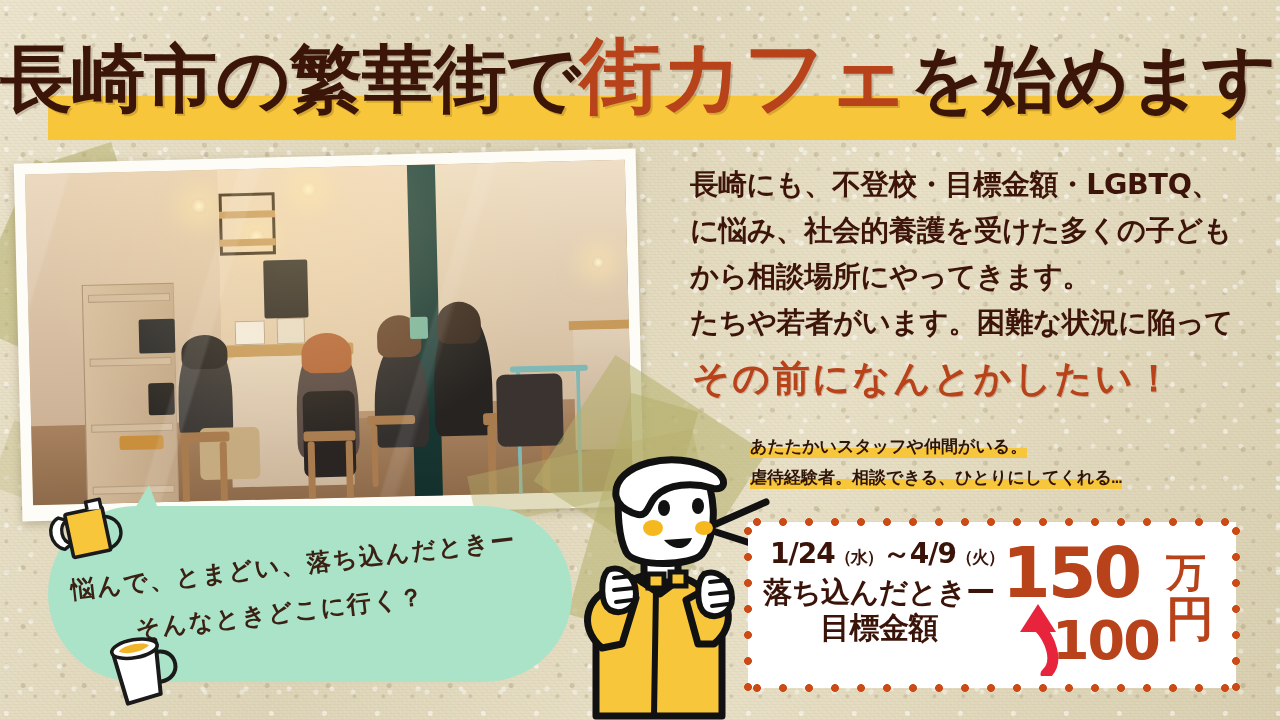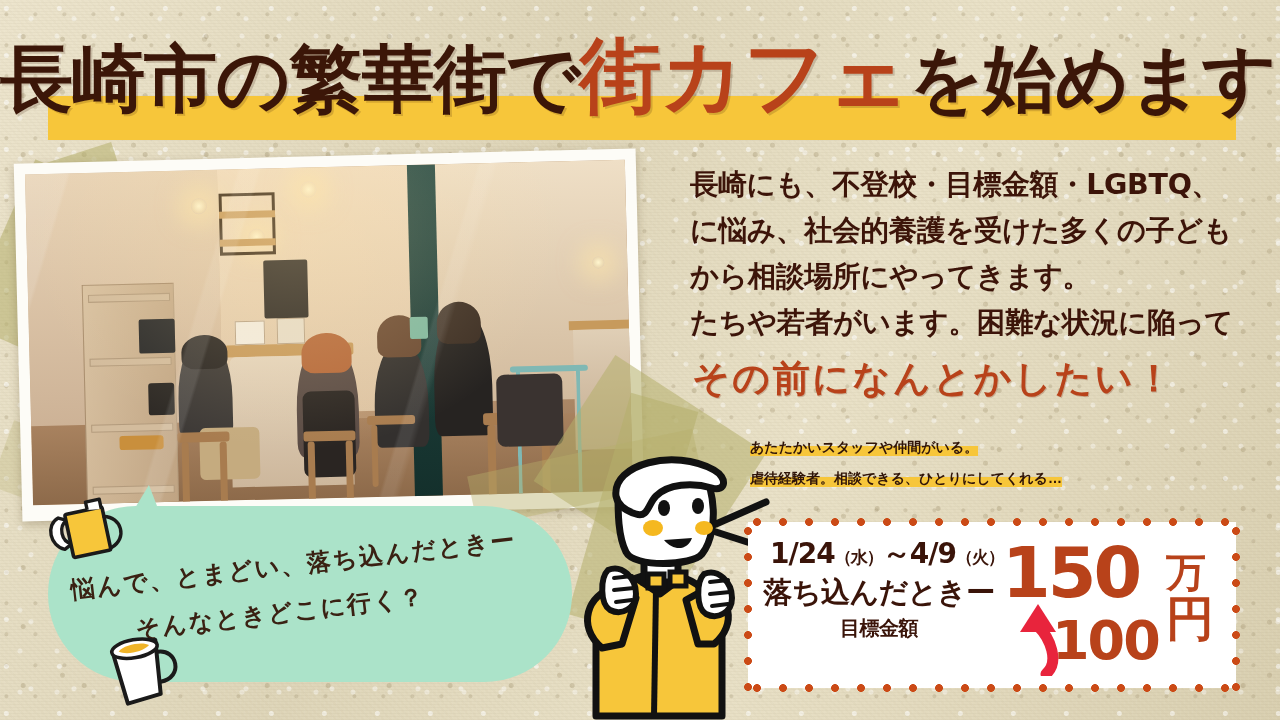--- a/index.html
+++ b/index.html
@@ -104,22 +104,22 @@
   }
   .tagline {
     position: absolute; left: 692px; top: 358px; width: 560px;
     font-family: Liberation Mono, monospace;
     font-weight: bold; font-size: 37px; line-height: 46px;
     color: #b8421a; letter-spacing: 2.5px;
     text-shadow: 1px 1px 0 rgba(120,45,15,.25);
   }
   .sub-lines {
     position: absolute; left: 750px; top: 432px; width: 520px;
-    font-family: Liberation Sans, sans-serif;
-    font-weight: bold; font-size: 14px; line-height: 31px;
+    font-family: Liberation Mono, monospace;
+    font-weight: bold; font-size: 17px; line-height: 31px;
     color: #2f1408;
   }
   .sub-lines span.hl {
     background: linear-gradient(to top, #f7c63a 0 10px, transparent 10px 100%);
     padding-bottom: 1px;
   }
 
   
   .bubble {
     position: absolute; left: 48px; top: 506px; width: 524px; height: 176px;
@@ -171,21 +171,21 @@
   .dots-left { left: -5px; }
   .dots-right { right: -5px; }
 
   .goal-left {
     position:absolute; left: 6px; top: 16px; width: 250px; text-align:center;
     font-family:"DejaVu Sans","Liberation Sans",sans-serif; color:#3a1409; font-weight:bold;
   }
   .goal-date { font-size: 28px; line-height: 32px; letter-spacing:-1px; white-space:nowrap;text-align:right;}
   .goal-date .wd { font-size: 17px; }
   .goal-nx { font-size: 29px; line-height: 38px; letter-spacing:-.5px; }
-  .goal-amtlbl { font-size: 20px; line-height: 34px; letter-spacing:-.5px; }
+  .goal-amtlbl { font-size: 30px; line-height: 34px; letter-spacing:-.5px; }
 
   .goal-right { position:absolute; left: 250px; top: 4px; width: 238px; height:160px; }
   .big-num {
     position:absolute; left: 4px; top: 4px;
     font-family:"DejaVu Sans","Liberation Sans",sans-serif;
     font-weight:bold; font-size: 70px; line-height:86px; color:#b8421a; letter-spacing:-3px;
   }
   .man-unit {
     position:absolute; left: 168px; top: 26px;
     font-family:"DejaVu Sans","Liberation Sans",sans-serif;

